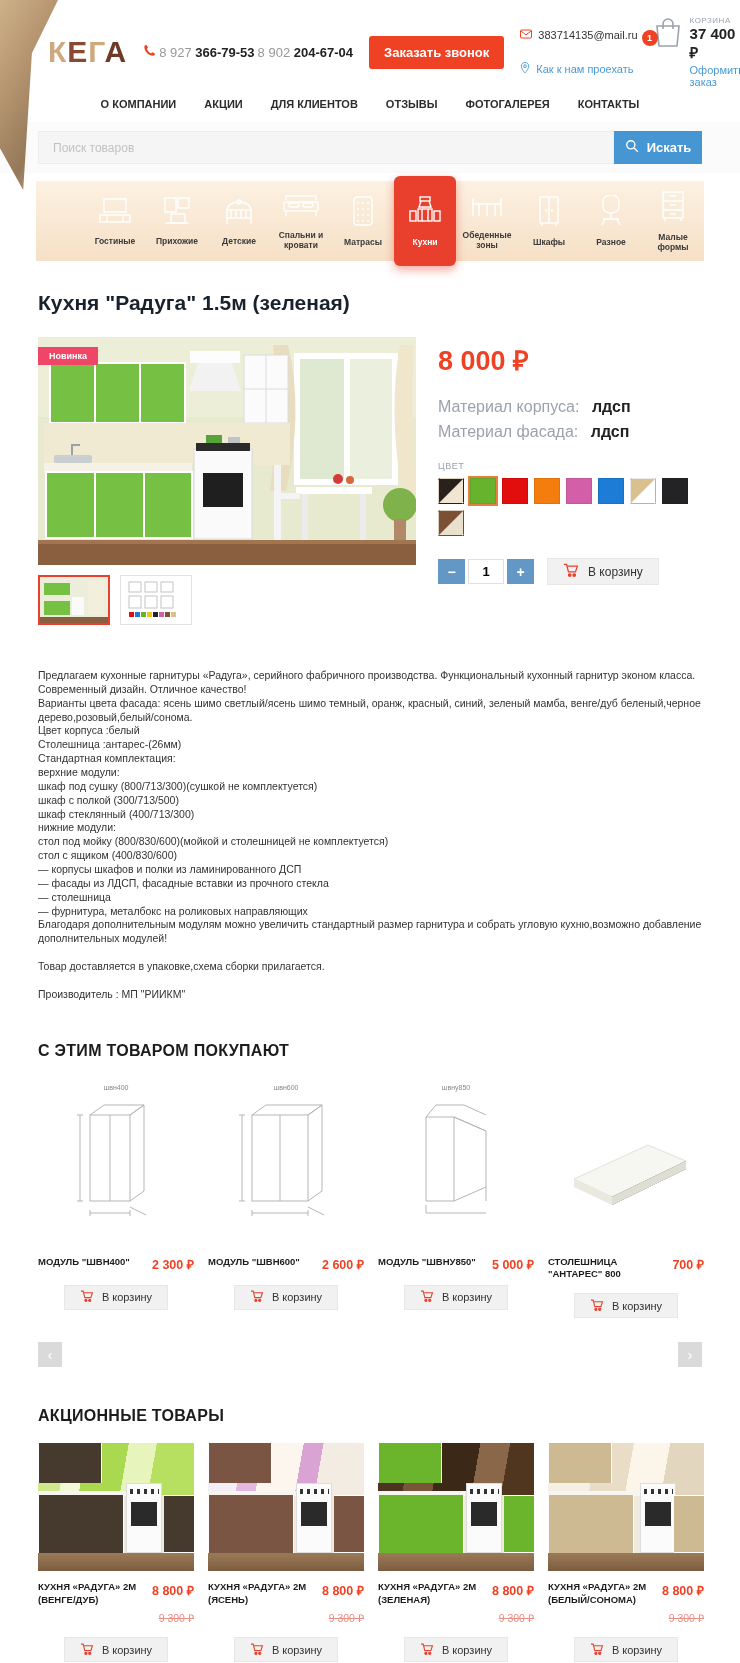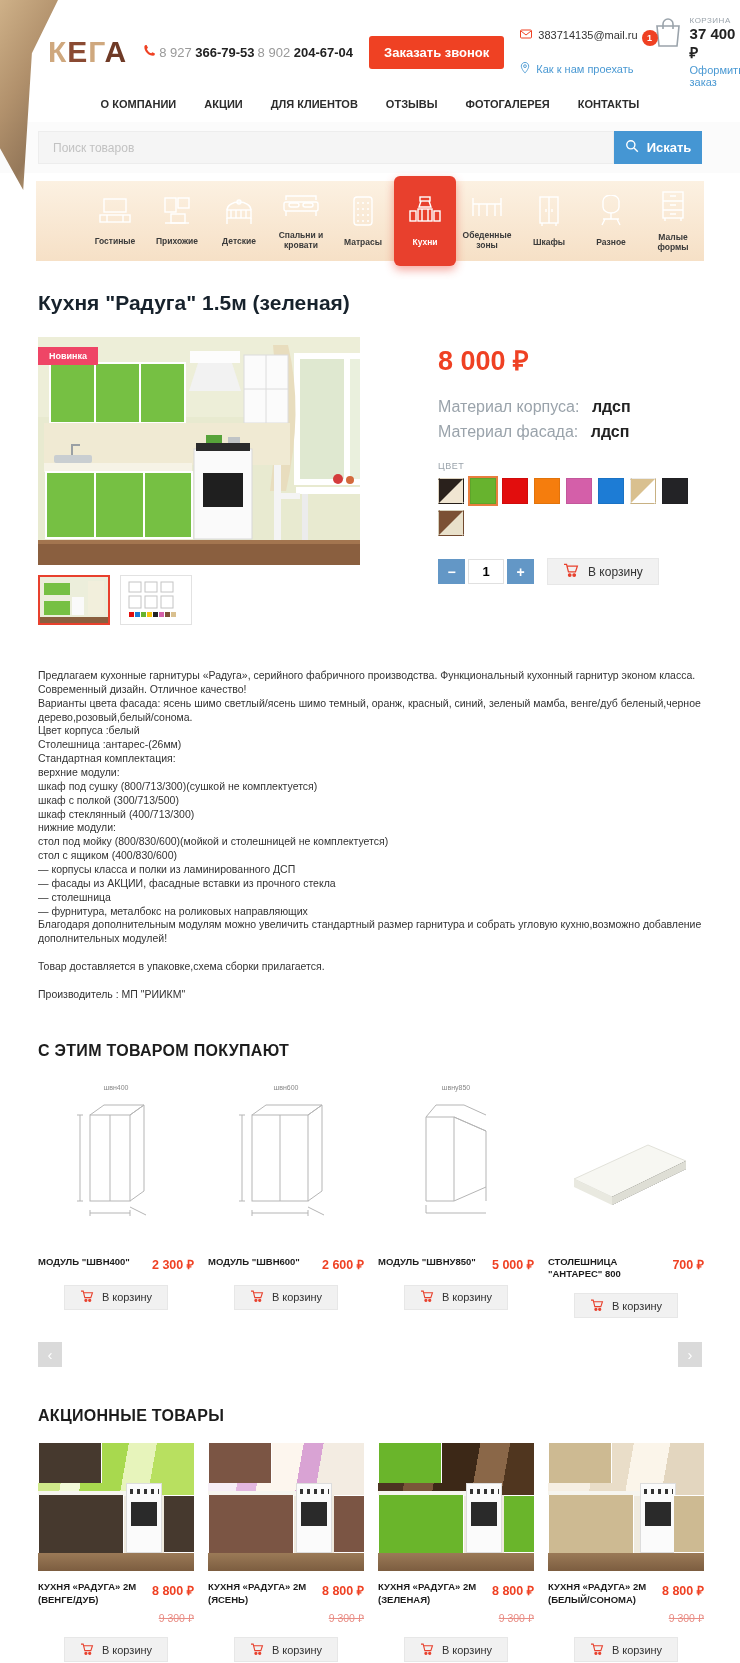--- a/index.html
+++ b/index.html
@@ -51,21 +51,21 @@
   .cat.active { background:#e8402d; margin:-5px 0; border-radius:6px; box-shadow:0 4px 10px rgba(232,64,45,.45); z-index:2; }
   .cat.active .lbl { color:#fff; }
   .cat svg { stroke:#fff; fill:none; stroke-width:1.4; }
 
   
   .content { padding:0 38px; }
   h1.ptitle { font-size:21px; font-weight:bold; color:#17222c; margin:30px 0 22px; }
 
   .product { display:flex; gap:22px; }
   .gallery { width:378px; flex:none; }
-  .main-photo { position:relative; width:322px; height:228px; overflow:hidden; background:#0f172a; }
+  .main-photo { position:relative; width:378px; height:228px; overflow:hidden; background:#0f172a; }
   .badge-new { position:absolute; top:10px; left:0; background:#ef4566; color:#fff; font-size:9px;
     font-weight:bold; padding:4px 11px; z-index:3; }
   .thumbs { display:flex; gap:10px; margin-top:10px; }
   .thumb { width:72px; height:50px; border:1px solid #e2e2e2; background:#fff; overflow:hidden; cursor:pointer; }
   .thumb.sel { border:2px solid #e8402d; }
 
   .pinfo { flex:1; padding-top:4px; }
   .price { color:#ef4123; font-size:27px; font-weight:bold; }
   .mats { margin-top:20px; }
   .mat-row { font-size:16px; margin-top:7px; }
@@ -443,22 +443,22 @@
         <div class="desc-line">Цвет корпуса :белый</div>
         <div class="desc-line">Столешница :антарес-(26мм)</div>
         <div class="desc-line">Стандартная комплектация:</div>
         <div class="desc-line">верхние модули:</div>
         <div class="desc-line">шкаф под сушку (800/713/300)(сушкой не комплектуется)</div>
         <div class="desc-line">шкаф с полкой (300/713/500)</div>
         <div class="desc-line">шкаф стеклянный (400/713/300)</div>
         <div class="desc-line">нижние модули:</div>
         <div class="desc-line">стол под мойку (800/830/600)(мойкой и столешницей не комплектуется)</div>
         <div class="desc-line">стол с ящиком (400/830/600)</div>
-        <div class="desc-line">— корпусы класса и полки из ламинированного ДСП</div>
-        <div class="desc-line">— фасады из АКЦИИ, фасадные вставки из прочного стекла</div>
+        <div class="desc-line">— корпусы шкафов и полки из ламинированного ДСП</div>
+        <div class="desc-line">— фасады из ЛДСП, фасадные вставки из прочного стекла</div>
         <div class="desc-line">— столешница</div>
         <div class="desc-line">— фурнитура, металбокс на роликовых направляющих</div>
         <div class="desc-line">Благодаря дополнительным модулям можно увеличить стандартный размер гарнитура и собрать угловую кухню,возможно добавление дополнительных модулей!</div>
         <div class="desc-line">&nbsp;</div>
         <div class="desc-line">Товар доставляется в упаковке,схема сборки прилагается.</div>
         <div class="desc-line">&nbsp;</div>
         <div class="desc-line">Производитель : МП "РИИКМ"</div>
       </div>
 
     <h2 class="sec-title">С ЭТИМ ТОВАРОМ ПОКУПАЮТ</h2>

